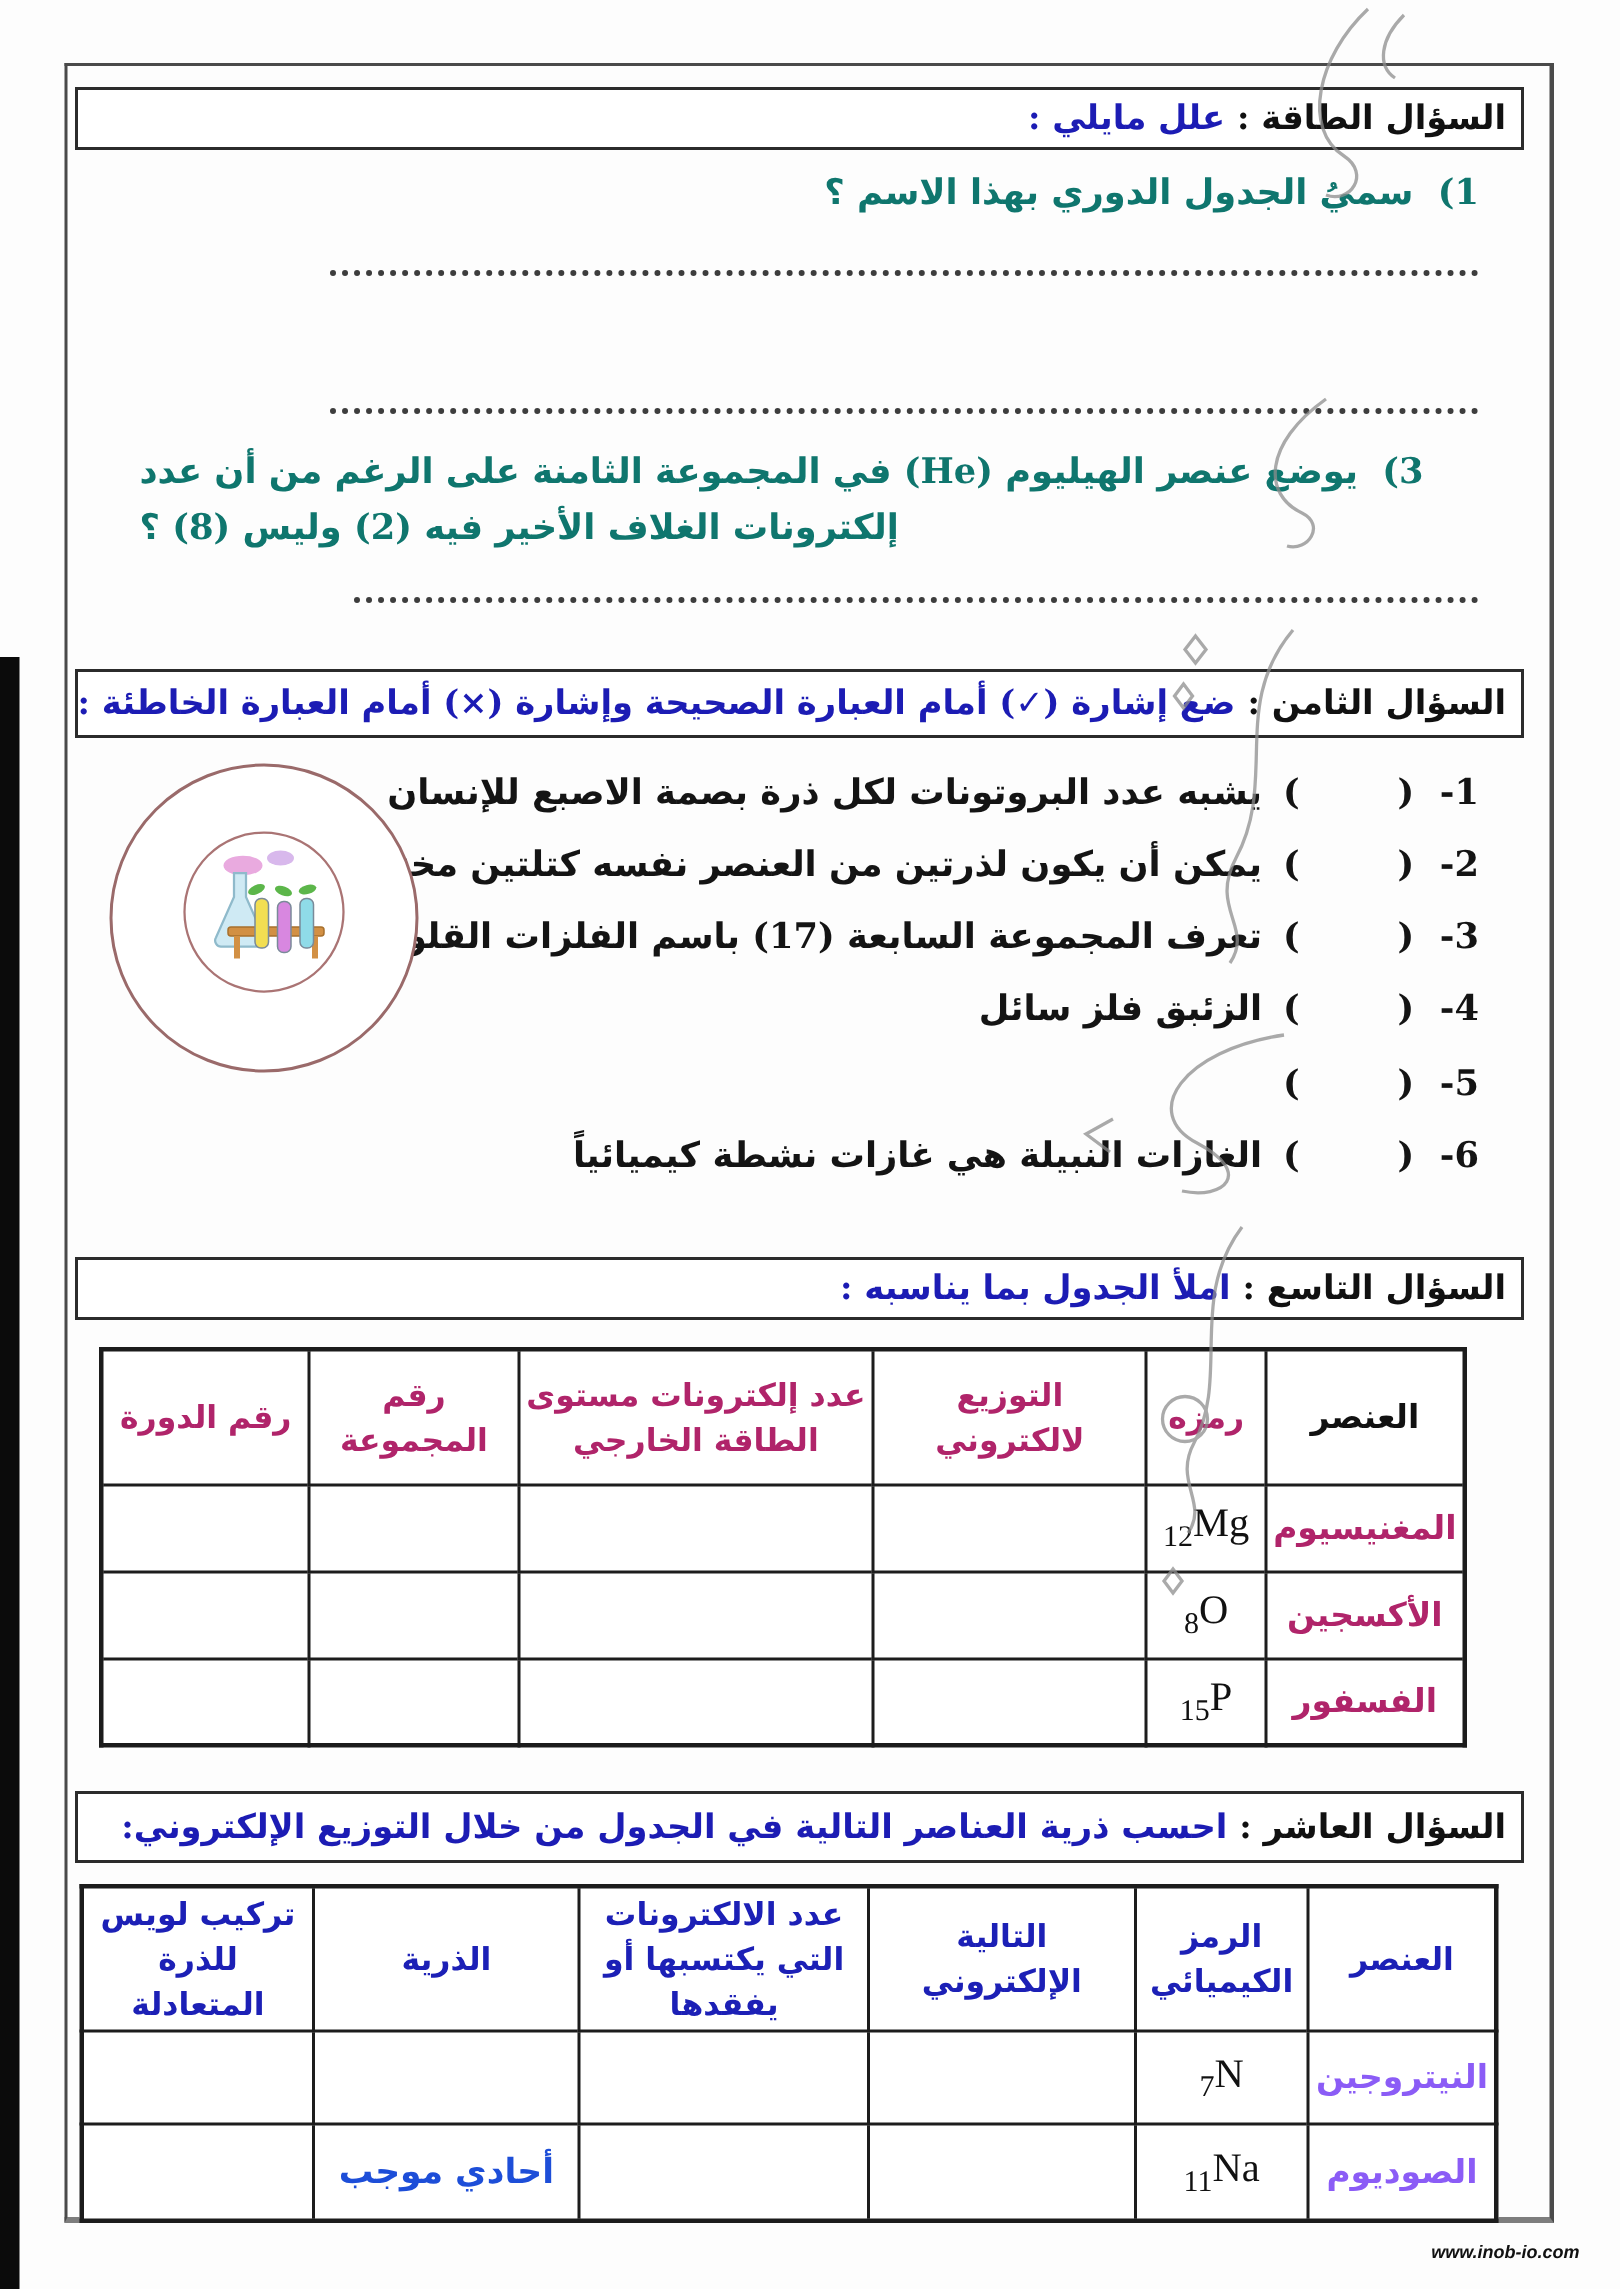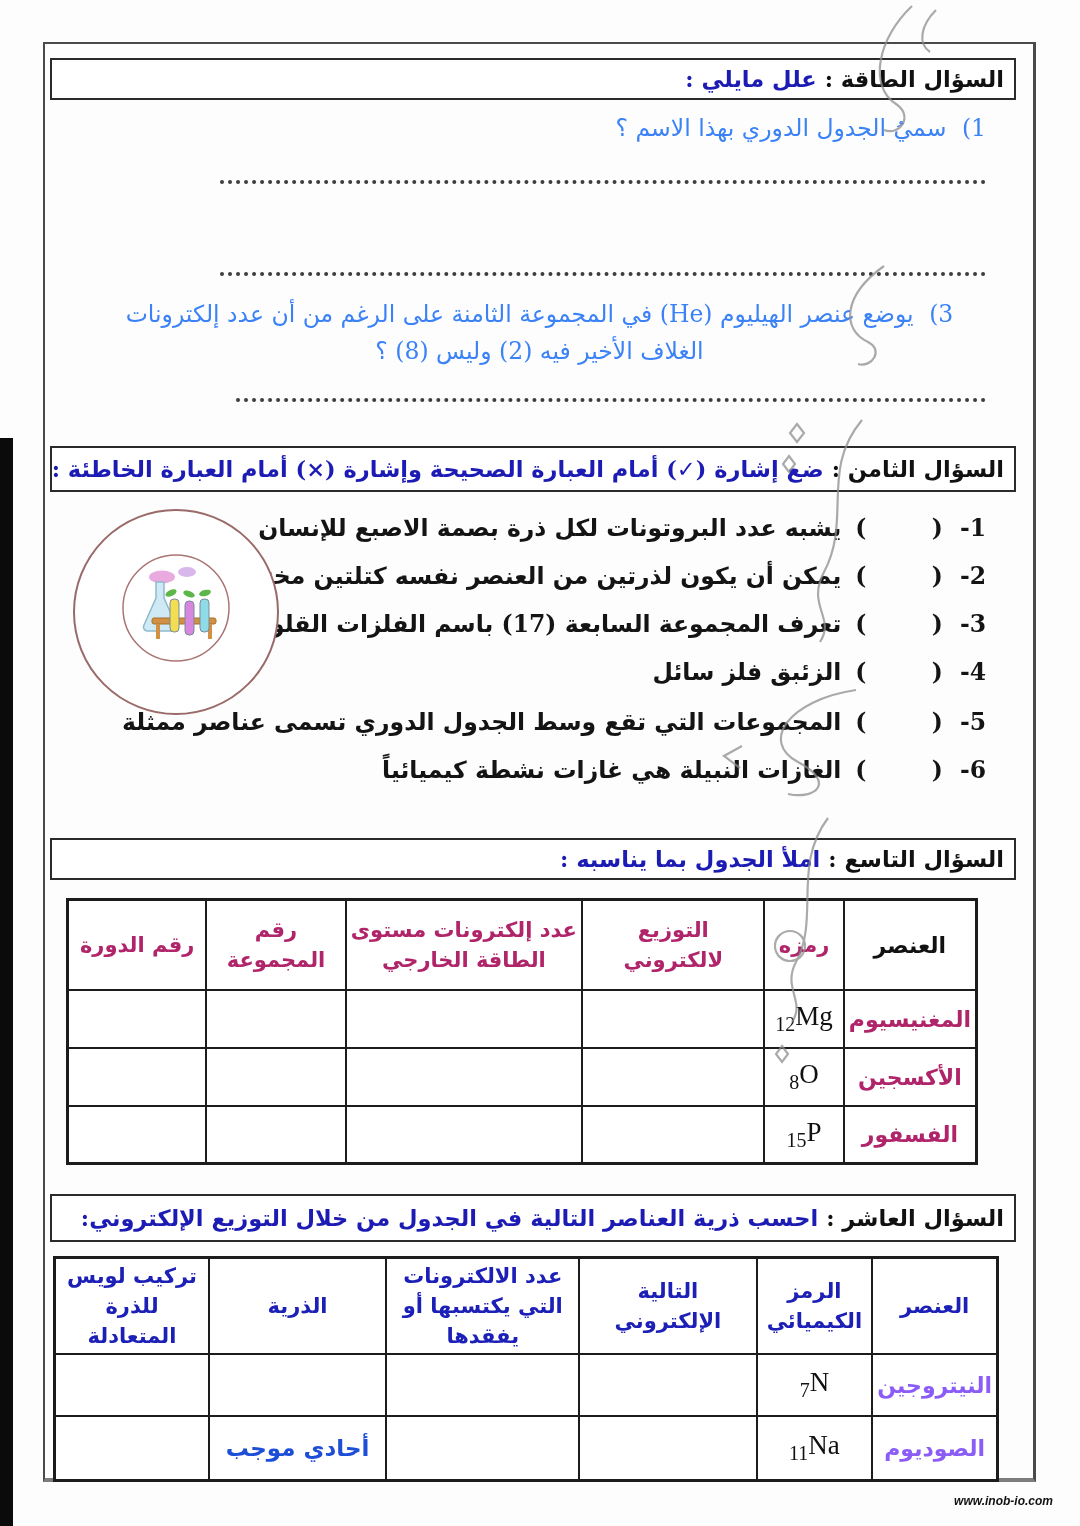--- a/index.html
+++ b/index.html
@@ -4,21 +4,21 @@
 <style>
   html,body{margin:0;padding:0;background:#ffffff;}
   .canvas{position:relative;width:1080px;height:1526px;margin:0 auto;background:#fdfdfd;overflow:hidden;
           font-family:"DejaVu Serif","DejaVu Sans","Liberation Serif",serif;direction:rtl;}
   .page-border{position:absolute;left:43px;top:42px;width:988px;height:1434px;background:transparent;
           border:2px solid #4a4a4a;border-right-width:3px;border-bottom:4px solid #7d7d7d;}
   .left-strip{position:absolute;left:0;top:438px;width:13px;height:1088px;background:#0b0b0b;}
   .qbox{position:absolute;border:2px solid #2b2b2b;background:#fff;display:flex;align-items:center;
         padding:0 10px;font-weight:bold;font-size:22.5px;color:#111;gap:8px;white-space:nowrap;}
   .qbox .blue{color:#1c1cb4;}
-  .red-item{position:absolute;right:94px;color:#3b82f6;font-weight:normal;font-size:23.5px;line-height:37px;text-align:center;}
+  .red-item{position:absolute;right:94px;color:#0f766e;font-weight:bold;font-size:23.5px;line-height:37px;text-align:left;}
   .dotline{position:absolute;right:94px;height:0;border-bottom:4px dotted #3d3d3d;}
   .stmt{position:absolute;right:94px;display:flex;direction:rtl;align-items:center;font-weight:bold;
         font-size:23.5px;color:#141414;line-height:44px;white-space:nowrap;}
   .stmt .num{direction:rtl;}
   .stmt .slot{margin:0 16px 0 14px;direction:ltr;letter-spacing:1px;}
   table{border-collapse:collapse;background:#fff;}
   .wtable{position:absolute;direction:rtl;}
   .wtable td,.wtable th{border:2px solid #1c1c1c;text-align:center;vertical-align:middle;padding:2px 4px;}
   .wtable{border:3px solid #1c1c1c;}
   .t9 th{font-size:21px;font-weight:bold;color:#b0246a;line-height:30px;}
@@ -82,21 +82,20 @@
     <span>تعرف المجموعة السابعة (17) باسم الفلزات القلوية</span>
   </div>
   <div class="stmt" style="top:650px;">
     <span class="num">4-</span>
     <span class="slot">(&nbsp;&nbsp;&nbsp;&nbsp;&nbsp;&nbsp;&nbsp;)</span>
     <span>الزئبق فلز سائل</span>
   </div>
   <div class="stmt" style="top:700px;">
     <span class="num">5-</span>
     <span class="slot">(&nbsp;&nbsp;&nbsp;&nbsp;&nbsp;&nbsp;&nbsp;)</span>
-    <span>المجموعات التي تقع وسط الجدول الدوري تسمى عناصر ممثلة</span>
   </div>
   <div class="stmt" style="top:748px;">
     <span class="num">6-</span>
     <span class="slot">(&nbsp;&nbsp;&nbsp;&nbsp;&nbsp;&nbsp;&nbsp;)</span>
     <span>الغازات النبيلة هي غازات نشطة كيميائياً</span>
   </div>
 
   <svg class="logo" width="212" height="212" viewBox="0 0 212 212">
     <circle cx="106" cy="106" r="102" fill="#ffffff" stroke="#9a6a6a" stroke-width="2"></circle>
     <circle cx="106" cy="102" r="53" fill="#ffffff" stroke="#aa7474" stroke-width="1.5"></circle>

